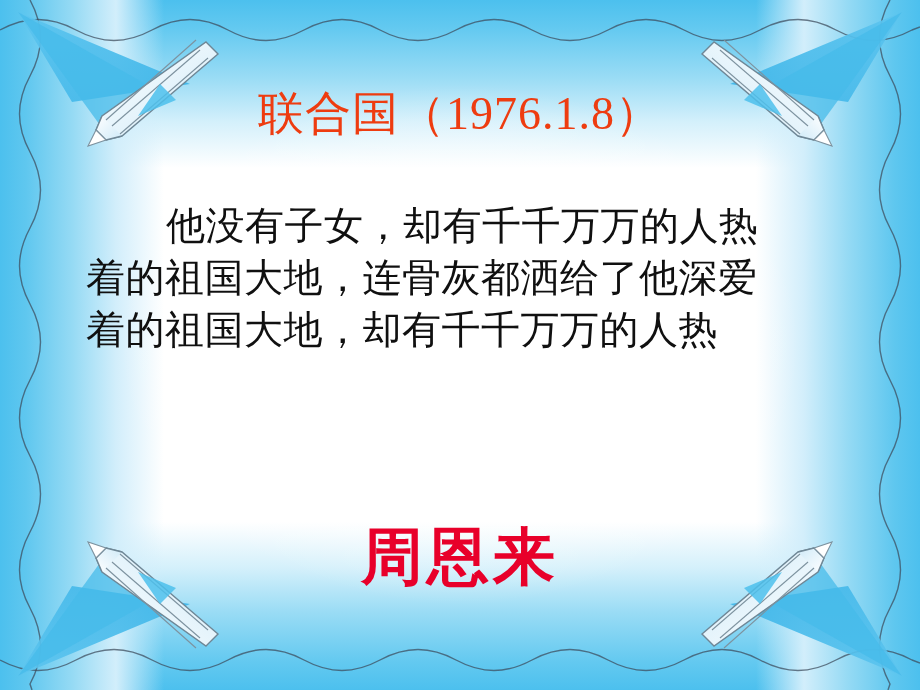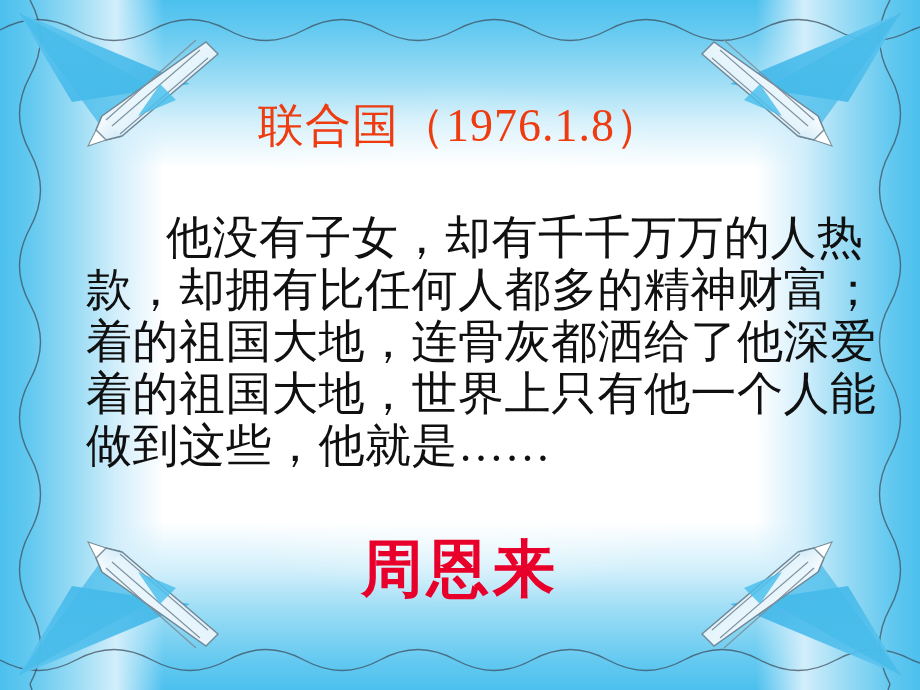--- a/index.html
+++ b/index.html
@@ -67,21 +67,20 @@
   }
   .wave-layer svg, .corner-layer svg {
     position: absolute;
     display: block;
   }
 
   
   #content {
     position: absolute;
     inset: 0;
-    margin-top: 12px;
   }
 
   .slide-title {
     position: absolute;
     left: 0;
     right: 0;
     top: 85px;
     text-align: center;
     color: #ee3c10;
     font-family: "Liberation Serif", "DejaVu Serif", serif;
@@ -93,21 +92,21 @@
 
   .body-block {
     position: absolute;
     left: 86px;
     top: 200px;
     width: 714px;
   }
   .body-line {
     color: #101010;
     font-family: "Liberation Serif", "DejaVu Serif", serif;
-    font-size: 46px;
+    font-size: 39px;
     line-height: 52px;
     letter-spacing: 0.5px;
     white-space: nowrap;
   }
   .body-line.indent {
     text-indent: 80px;
   }
 
   .signature {
     position: absolute;
@@ -268,22 +267,20 @@
       <path d="M164,38 L154,28 L172,22 Z" fill="#ffffff" stroke="#7d929f" stroke-width="1.1"></path>
     </svg>
   </div>
 
   <div id="content">
 
     <div class="slide-title">联合国（1976.1.8）</div>
 
     <div class="body-block">
       <div class="body-line indent">他没有子女，却有千千万万的人热</div>
-      <div class="body-line">款，却拥有比任何人都多的精神财富；</div>
       <div class="body-line">着的祖国大地，连骨灰都洒给了他深爱</div>
-      <div class="body-line">着的祖国大地，世界上只有他一个人能</div>
-      <div class="body-line">做到这些，他就是……</div>
+      <div class="body-line">着的祖国大地，却有千千万万的人热</div>
     </div>
 
     <div class="signature">周恩来</div>
   </div>
 
 </div>
 
 </body></html>

